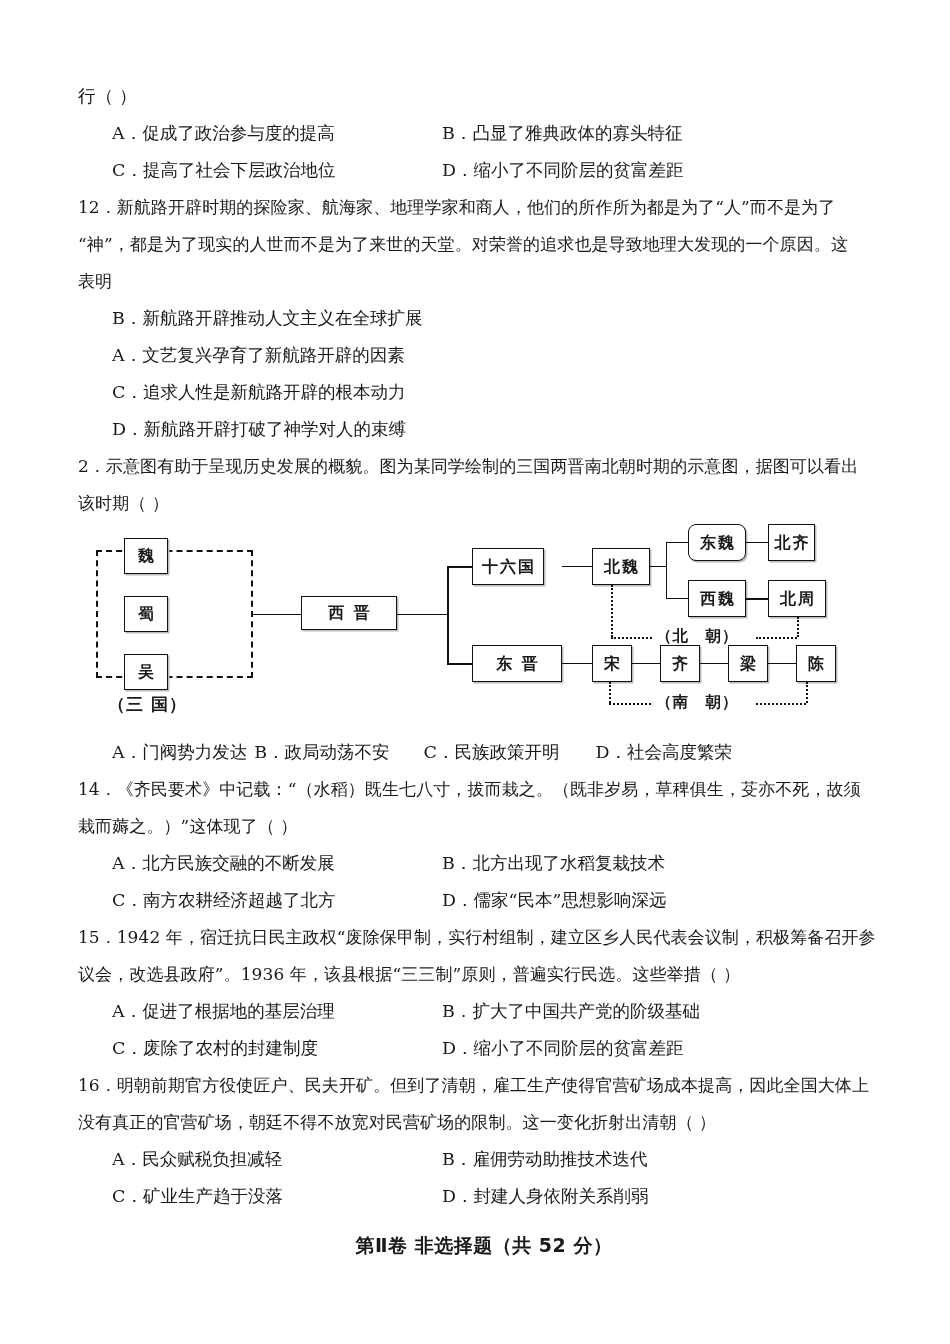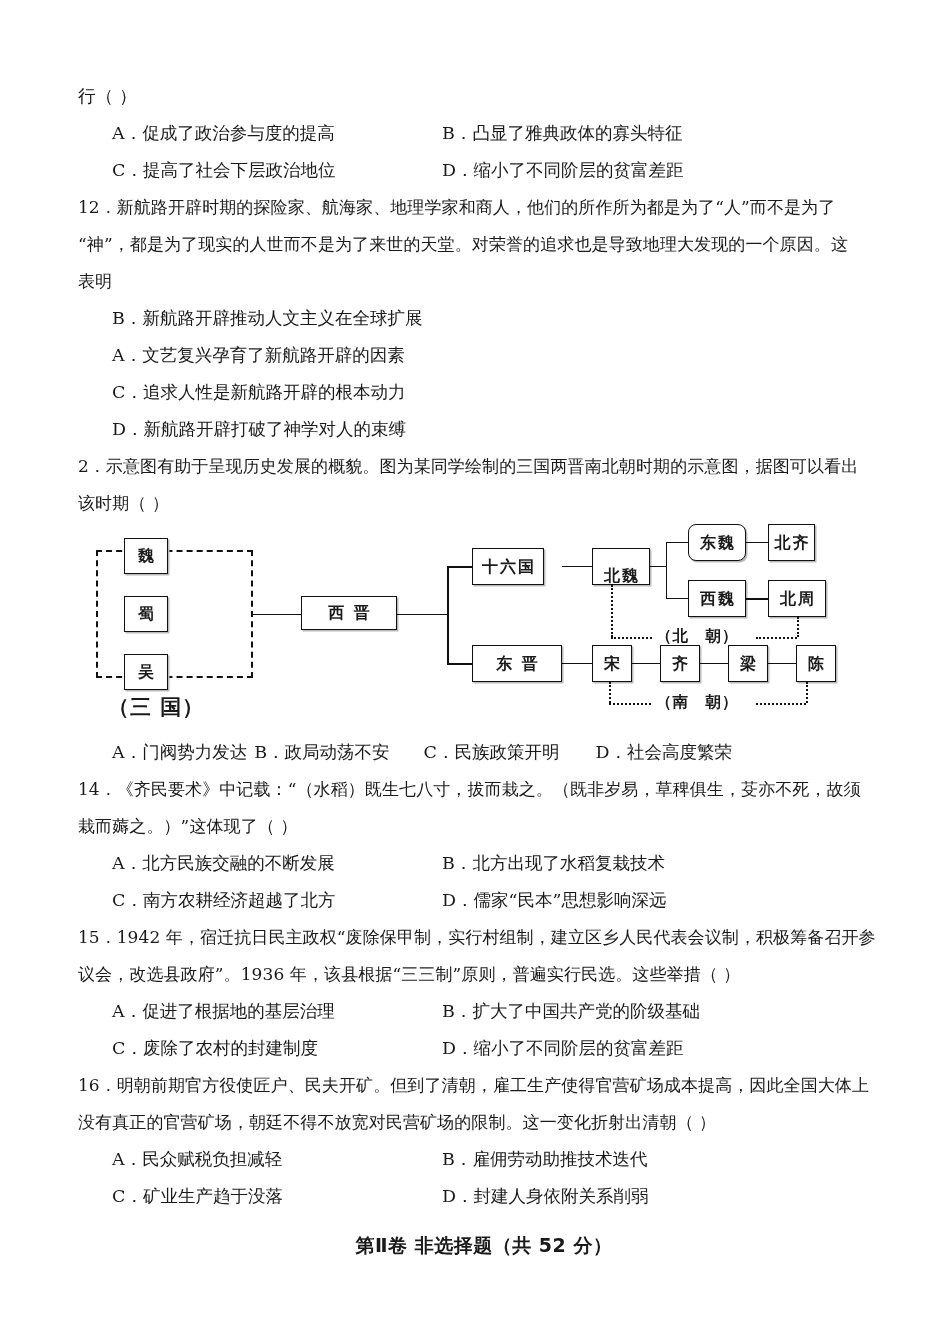--- a/index.html
+++ b/index.html
@@ -117,21 +117,21 @@
     border-top: 2px dotted #111;
     height: 0;
   }
   .dot-v {
     position: absolute;
     border-left: 2px dotted #111;
     width: 0;
   }
   .caption {
     position: absolute;
-    font-size: 21px;
+    font-size: 17px;
     font-weight: 700;
     font-family: "DejaVu Serif", "Liberation Serif", serif;
     white-space: nowrap;
     letter-spacing: 1px;
   }
   .era-label {
     position: absolute;
     font-size: 15.5px;
     font-weight: 700;
     background: #fff;
@@ -227,21 +227,21 @@
       <div class="hline" style="left:301px; top:76px; width:50px;"></div>
       <div class="vline-thick" style="left:351px; top:28px; height:97px;"></div>
       <div class="hline-thick" style="left:351px; top:28px; width:25px;"></div>
       <div class="hline-thick" style="left:351px; top:125px; width:25px;"></div>
 
       <div class="node" style="left:376px; top:10px; width:72px; height:37px;">
           <span>十六国</span>
         </div>
       <div class="hline" style="left:466px; top:28px; width:30px;"></div>
 
-      <div class="node" style="left:496px; top:10px; width:58px; height:37px;align-items:flex-end;">
+      <div class="node" style="left:496px; top:10px; width:58px; height:37px;">
           <span>北魏</span>
         </div>
 
       <div class="hline" style="left:554px; top:28px; width:16px;"></div>
       <div class="vline" style="left:570px; top:4px; height:56px;"></div>
       <div class="hline" style="left:570px; top:4px; width:22px;"></div>
       <div class="hline" style="left:570px; top:60px; width:22px;"></div>
 
       <div class="node" style="left:592px; top:-14px; width:58px; height:37px;border-radius:8px;">
           <span>东魏</span>

